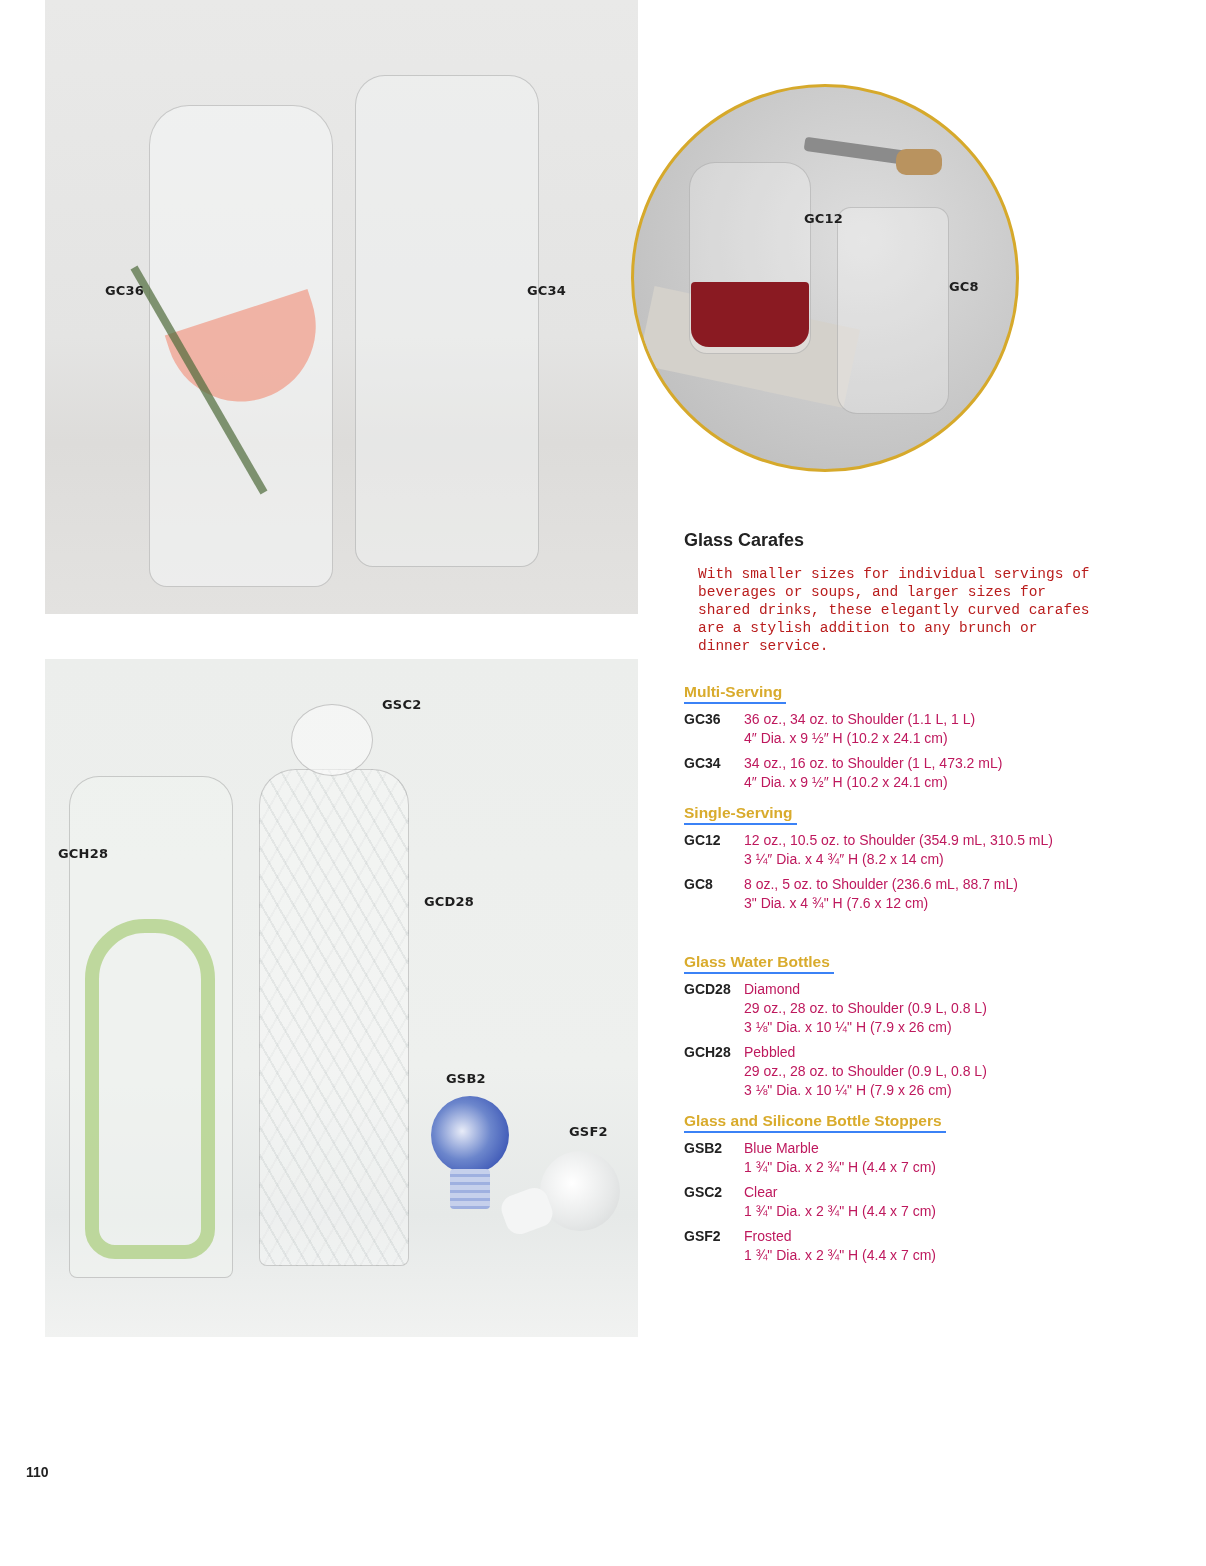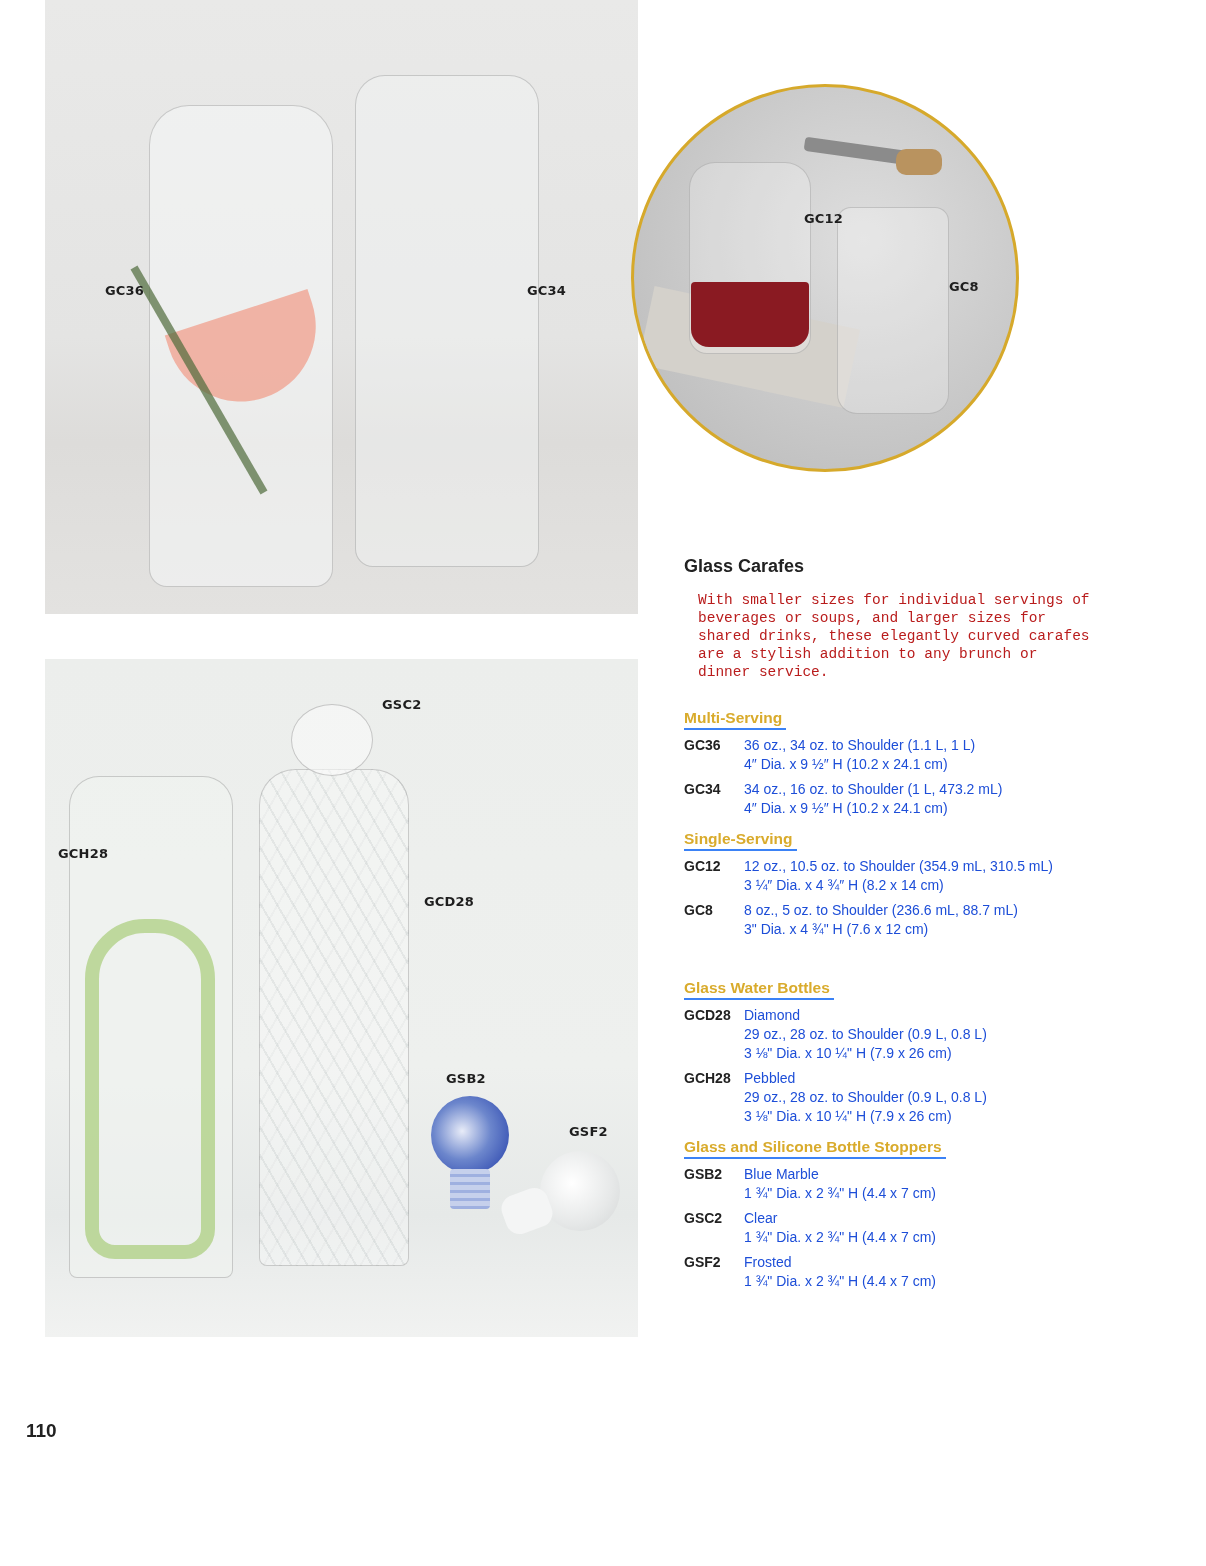--- a/index.html
+++ b/index.html
@@ -8,29 +8,29 @@
   .photo { position:absolute; overflow:hidden; }
   #photo-carafes { left:45px; top:0; width:593px; height:614px;
     background:linear-gradient(180deg,#e9e9e8 0%,#e4e4e3 55%,#dddcda 72%,#e3e2e0 100%); }
   #photo-bottles { left:45px; top:659px; width:593px; height:678px;
     background:linear-gradient(180deg,#eceeec 0%,#eef0ee 60%,#e6e9e8 82%,#f1f2f1 100%); }
   .label { position:absolute; font-family:"DejaVu Sans", sans-serif; font-weight:bold; font-size:13px; color:#1e1e1e; letter-spacing:0.2px; }
   .glass { position:absolute; border:1.5px solid rgba(150,150,150,0.45); background:rgba(255,255,255,0.25); }
   #circle { position:absolute; left:631px; top:84px; width:382px; height:382px; border-radius:50%;
     border:3px solid #d6a92b; overflow:hidden;
     background:radial-gradient(ellipse at 60% 40%, #dedede 0%, #c9c9c9 55%, #b8b8b8 100%); }
-  .text-col { position:absolute; left:684px; top:556px; width:420px; }
+  .text-col { position:absolute; left:684px; top:530px; width:420px; }
   .sec-title { font-family:"Liberation Sans", sans-serif; font-weight:bold; font-size:18px; color:#222; margin:0 0 4px 0; }
   .sec-desc { font-family:Liberation Mono, monospace; font-size:14.5px; line-height:18px; color:#b91c1c; margin:14px; }
   .sub-head { display:inline-block; font-family:"Liberation Sans", sans-serif; font-weight:bold; font-size:15.5px; color:#d9ab2c;
     border-bottom:2px solid #3b82f6; padding:0 4px 1px 0; margin-top:14px; margin-bottom:6px; }
   .item { display:flex; font-family:"Liberation Sans", sans-serif; font-size:14px; line-height:19px; margin-bottom:6px; }
   .item .sku { width:60px; font-weight:bold; color:#222; flex:none; }
-  .item .lines div { color:#1d4ed8; }
-  .page-num { position:absolute; left:26px; top:1420px; font-family:"Liberation Sans", sans-serif; font-weight:bold; font-size:19px; color:#222; }
+  .item .lines div { color:#be185d; }
+  .page-num { position:absolute; left:26px; top:1464px; font-family:"Liberation Sans", sans-serif; font-weight:bold; font-size:14px; color:#222; }
 </style>
 </head>
 <body>
 
 <div class="photo" id="photo-carafes">
 
   <div class="glass" style="left:104px;top:105px;width:182px;height:480px;border-radius:40px 40px 18px 18px;background:rgba(245,247,247,0.55);"></div>
   <div style="position:absolute;left:130px;top:310px;width:150px;height:90px;border-radius:0 0 90px 90px;background:#f0a898;transform:rotate(-18deg);opacity:0.85;"></div>
   <div style="position:absolute;left:150px;top:250px;width:8px;height:260px;background:#4f6b3a;transform:rotate(-30deg);opacity:0.7;"></div>
 

